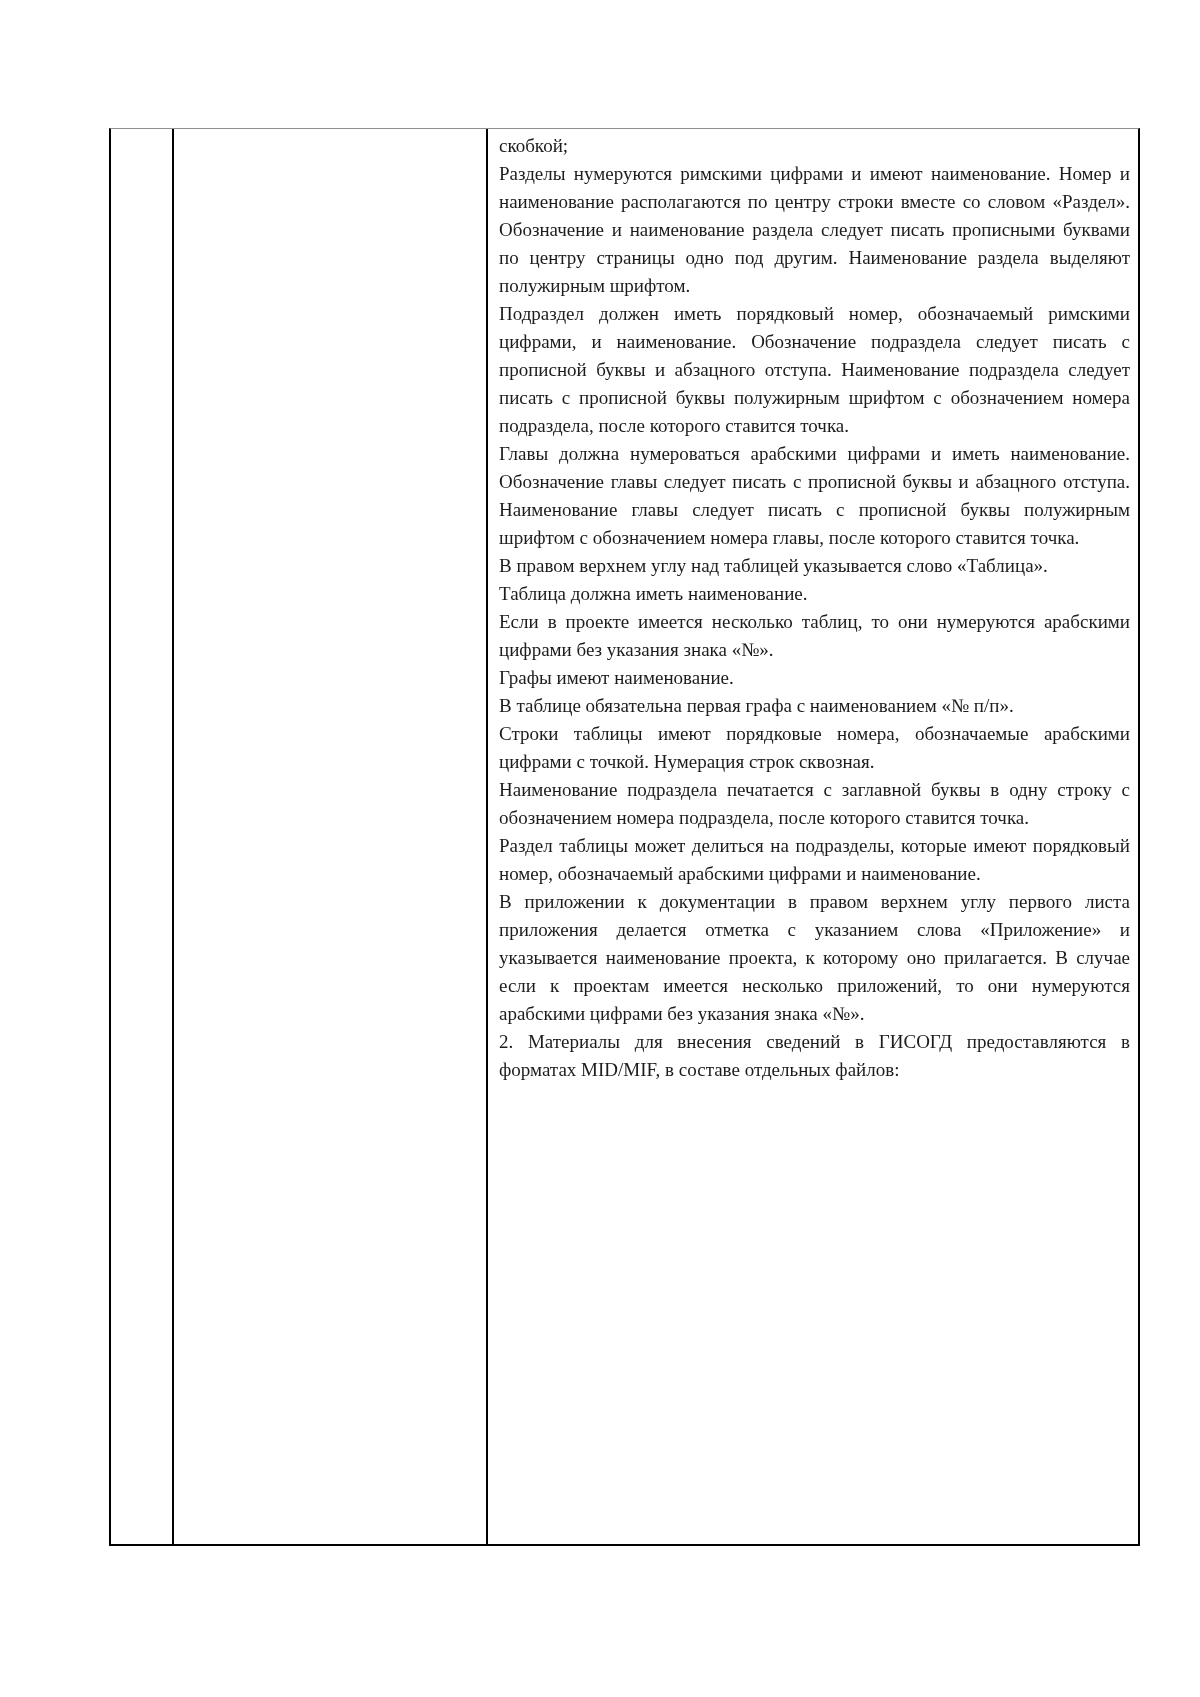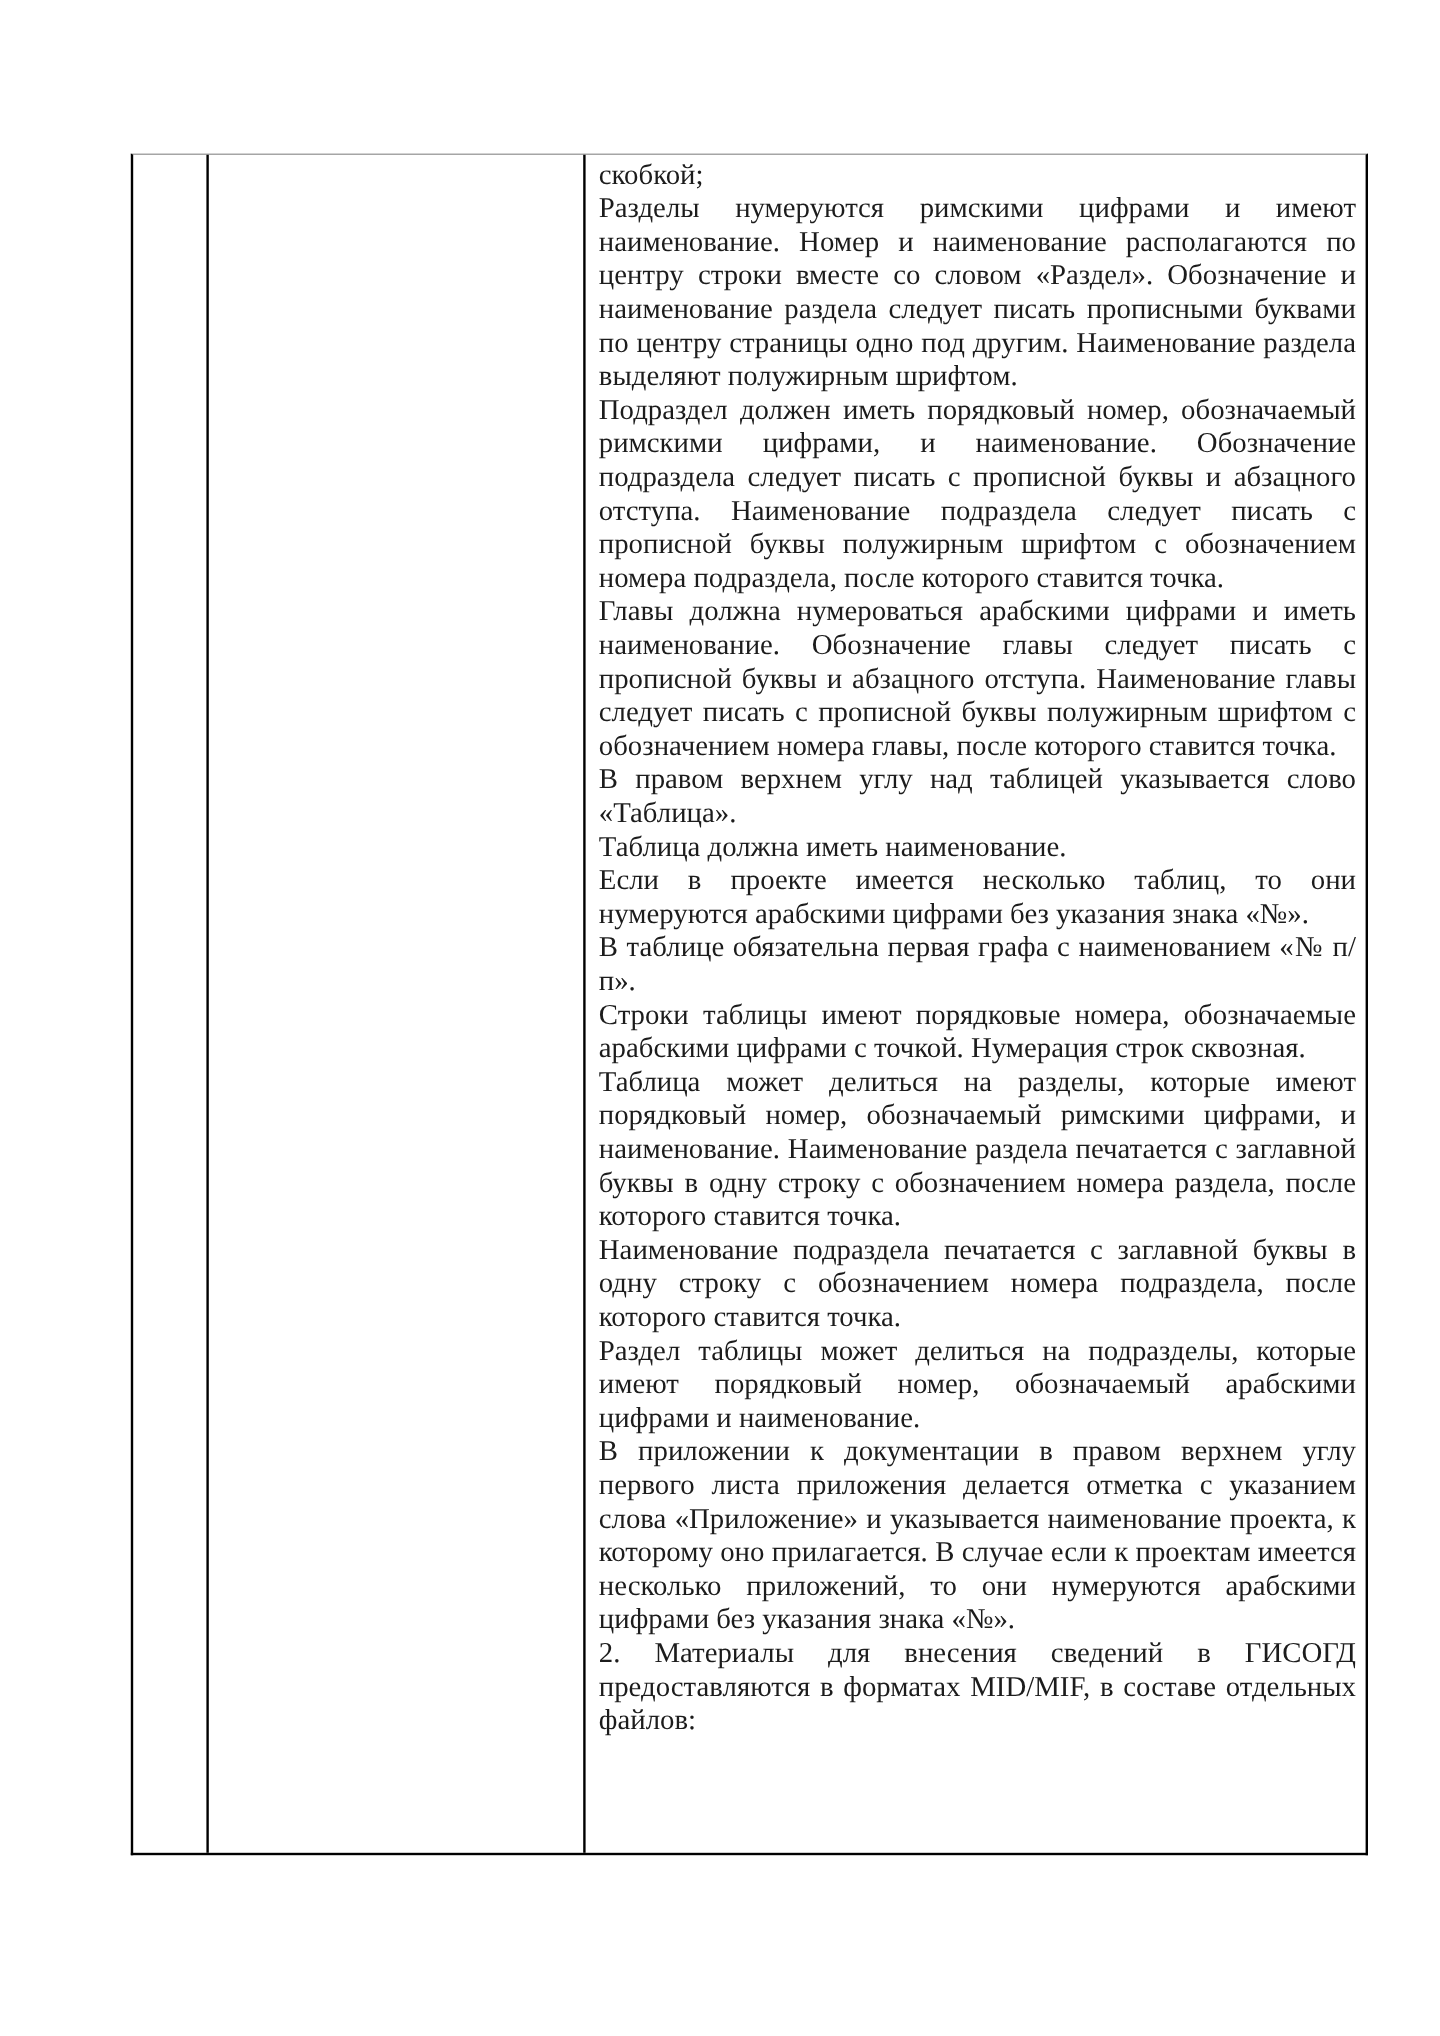--- a/index.html
+++ b/index.html
@@ -38,21 +38,21 @@
   .cell-num {
     width: 63px;
   }
   .cell-mid {
     width: 314px;
   }
   .cell-content {
     flex: 1;
     border-right: none;
     padding: 3px 8px 0 11px;
-    font-size: 24px;
+    font-size: 19px;
     line-height: 28px;
     overflow: hidden;
   }
   .para {
     margin: 0;
     text-align: justify;
   }
 </style>
 </head>
 <body>
@@ -62,22 +62,22 @@
     <div class="cell cell-num"></div>
     <div class="cell cell-mid"></div>
     <div class="cell cell-content">
       <p class="para">скобкой;</p>
       <p class="para">Разделы нумеруются римскими цифрами и имеют наименование. Номер и наименование располагаются по центру строки вместе со словом «Раздел». Обозначение и наименование раздела следует писать прописными буквами по центру страницы одно под другим. Наименование раздела выделяют полужирным шрифтом.</p>
       <p class="para">Подраздел должен иметь порядковый номер, обозначаемый римскими цифрами, и наименование. Обозначение подраздела следует писать с прописной буквы и абзацного отступа. Наименование подраздела следует писать с прописной буквы полужирным шрифтом с обозначением номера подраздела, после которого ставится точка.</p>
       <p class="para">Главы должна нумероваться арабскими цифрами и иметь наименование. Обозначение главы следует писать с прописной буквы и абзацного отступа. Наименование главы следует писать с прописной буквы полужирным шрифтом с обозначением номера главы, после которого ставится точка.</p>
       <p class="para">В правом верхнем углу над таблицей указывается слово «Таблица».</p>
       <p class="para">Таблица должна иметь наименование.</p>
       <p class="para">Если в проекте имеется несколько таблиц, то они нумеруются арабскими цифрами без указания знака «№».</p>
+      <p class="para">Графы имеют наименование.</p>
       <p class="para">В таблице обязательна первая графа с наименованием «№ п/п».</p>
       <p class="para">Строки таблицы имеют порядковые номера, обозначаемые арабскими цифрами с точкой. Нумерация строк сквозная.</p>
-      <p class="para">Таблица может делиться на разделы, которые имеют порядковый номер, обозначаемый римскими цифрами, и наименование. Наименование раздела печатается с заглавной буквы в одну строку с обозначением номера раздела, после которого ставится точка.</p>
       <p class="para">Наименование подраздела печатается с заглавной буквы в одну строку с обозначением номера подраздела, после которого ставится точка.</p>
       <p class="para">Раздел таблицы может делиться на подразделы, которые имеют порядковый номер, обозначаемый арабскими цифрами и наименование.</p>
       <p class="para">В приложении к документации в правом верхнем углу первого листа приложения делается отметка с указанием слова «Приложение» и указывается наименование проекта, к которому оно прилагается. В случае если к проектам имеется несколько приложений, то они нумеруются арабскими цифрами без указания знака «№».</p>
       <p class="para">2. Материалы для внесения сведений в ГИСОГД предоставляются в форматах MID/MIF, в составе отдельных файлов:</p>
     </div>
   </div>
 </div>
 
 </body></html>

